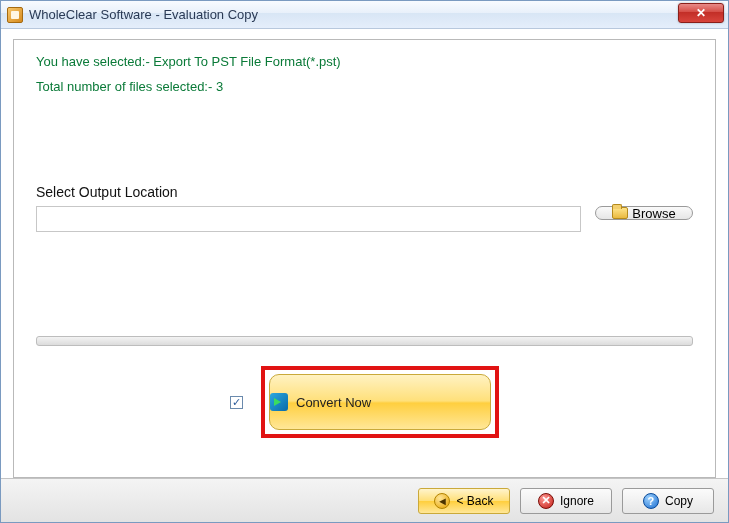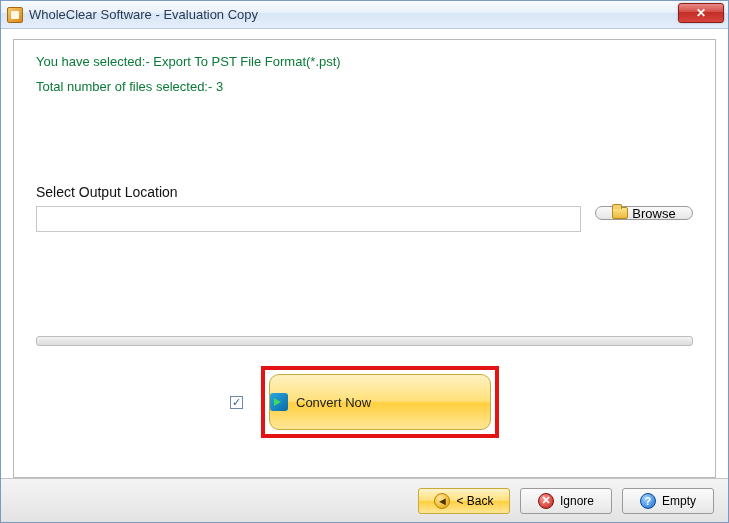--- a/index.html
+++ b/index.html
@@ -240,17 +240,17 @@
     <div class="ftr-btn back">
       <span class="circ yellow">◄</span>
       <span>&lt; Back</span>
     </div>
     <div class="ftr-btn">
       <span class="circ red">✕</span>
       <span>Ignore</span>
     </div>
     <div class="ftr-btn">
       <span class="circ blue">?</span>
-      <span>Empty</span>
+      <span>Copy</span>
     </div>
   </div>
 
 </div>
 
 </body></html>

